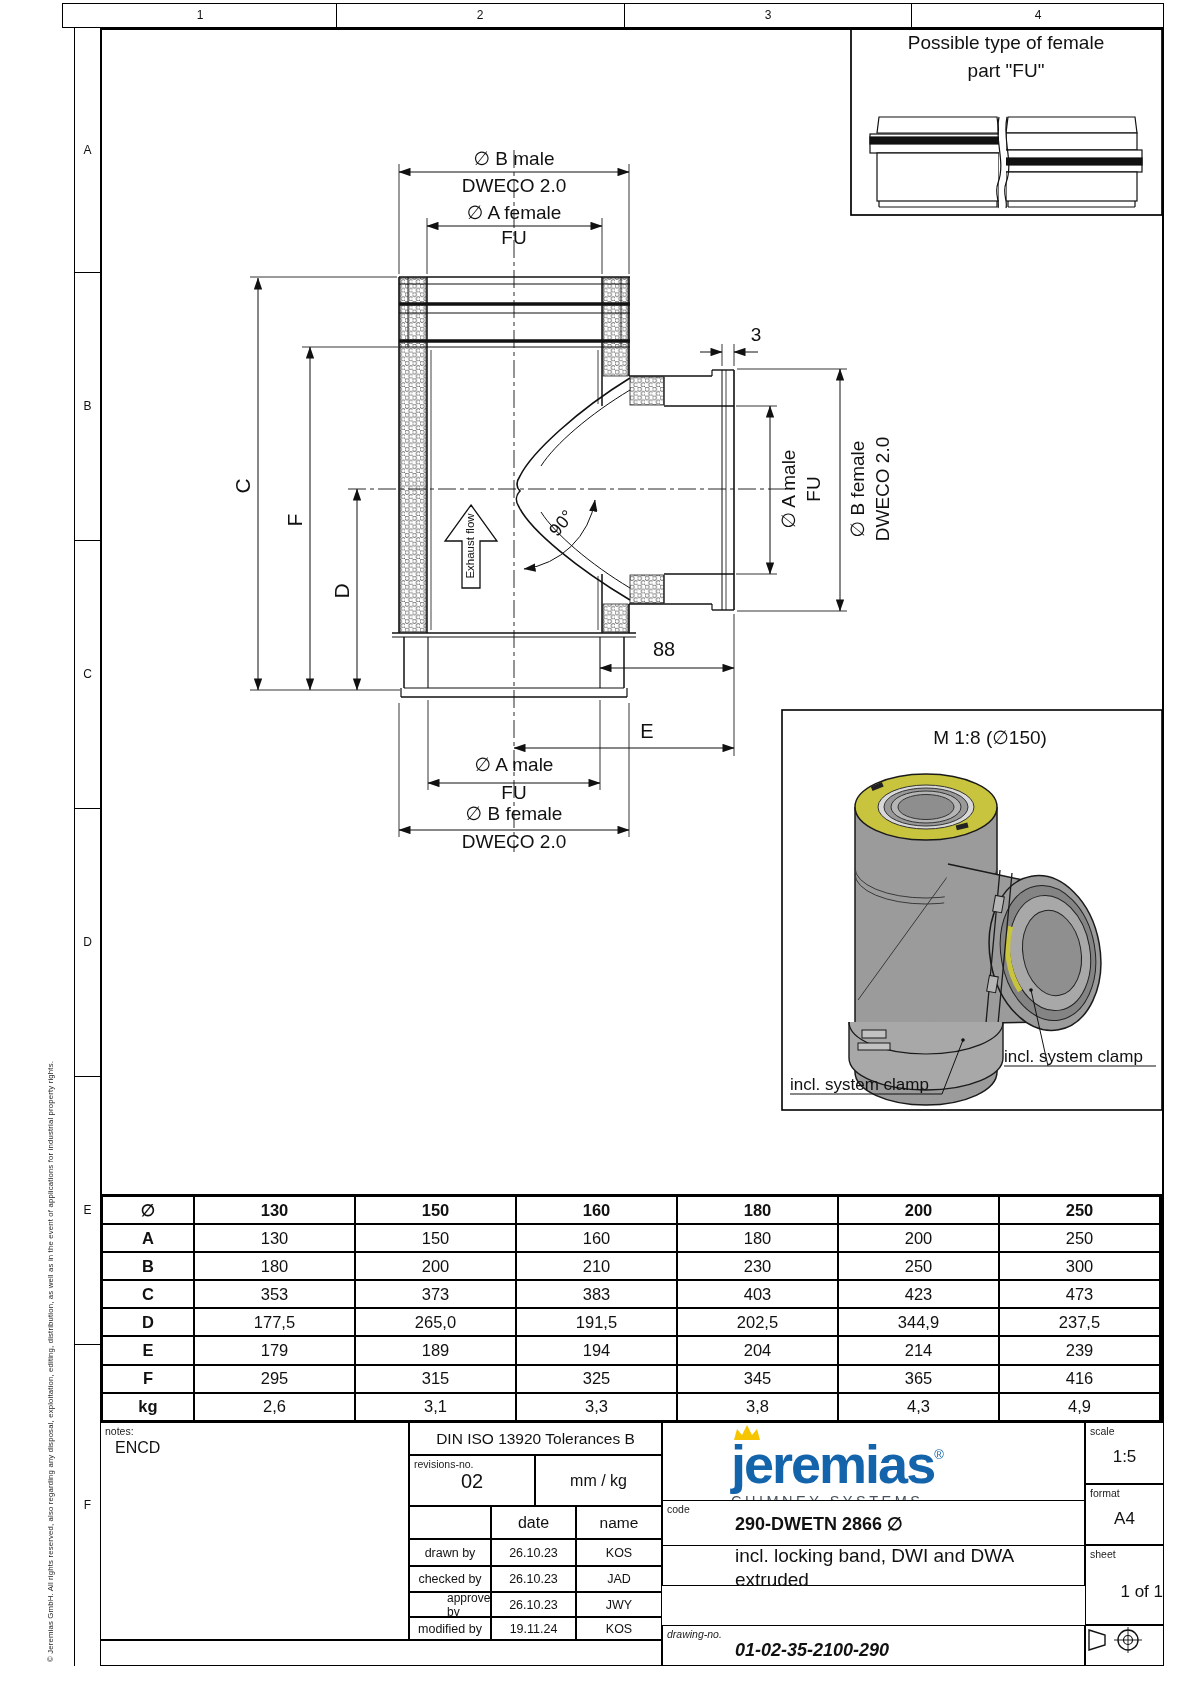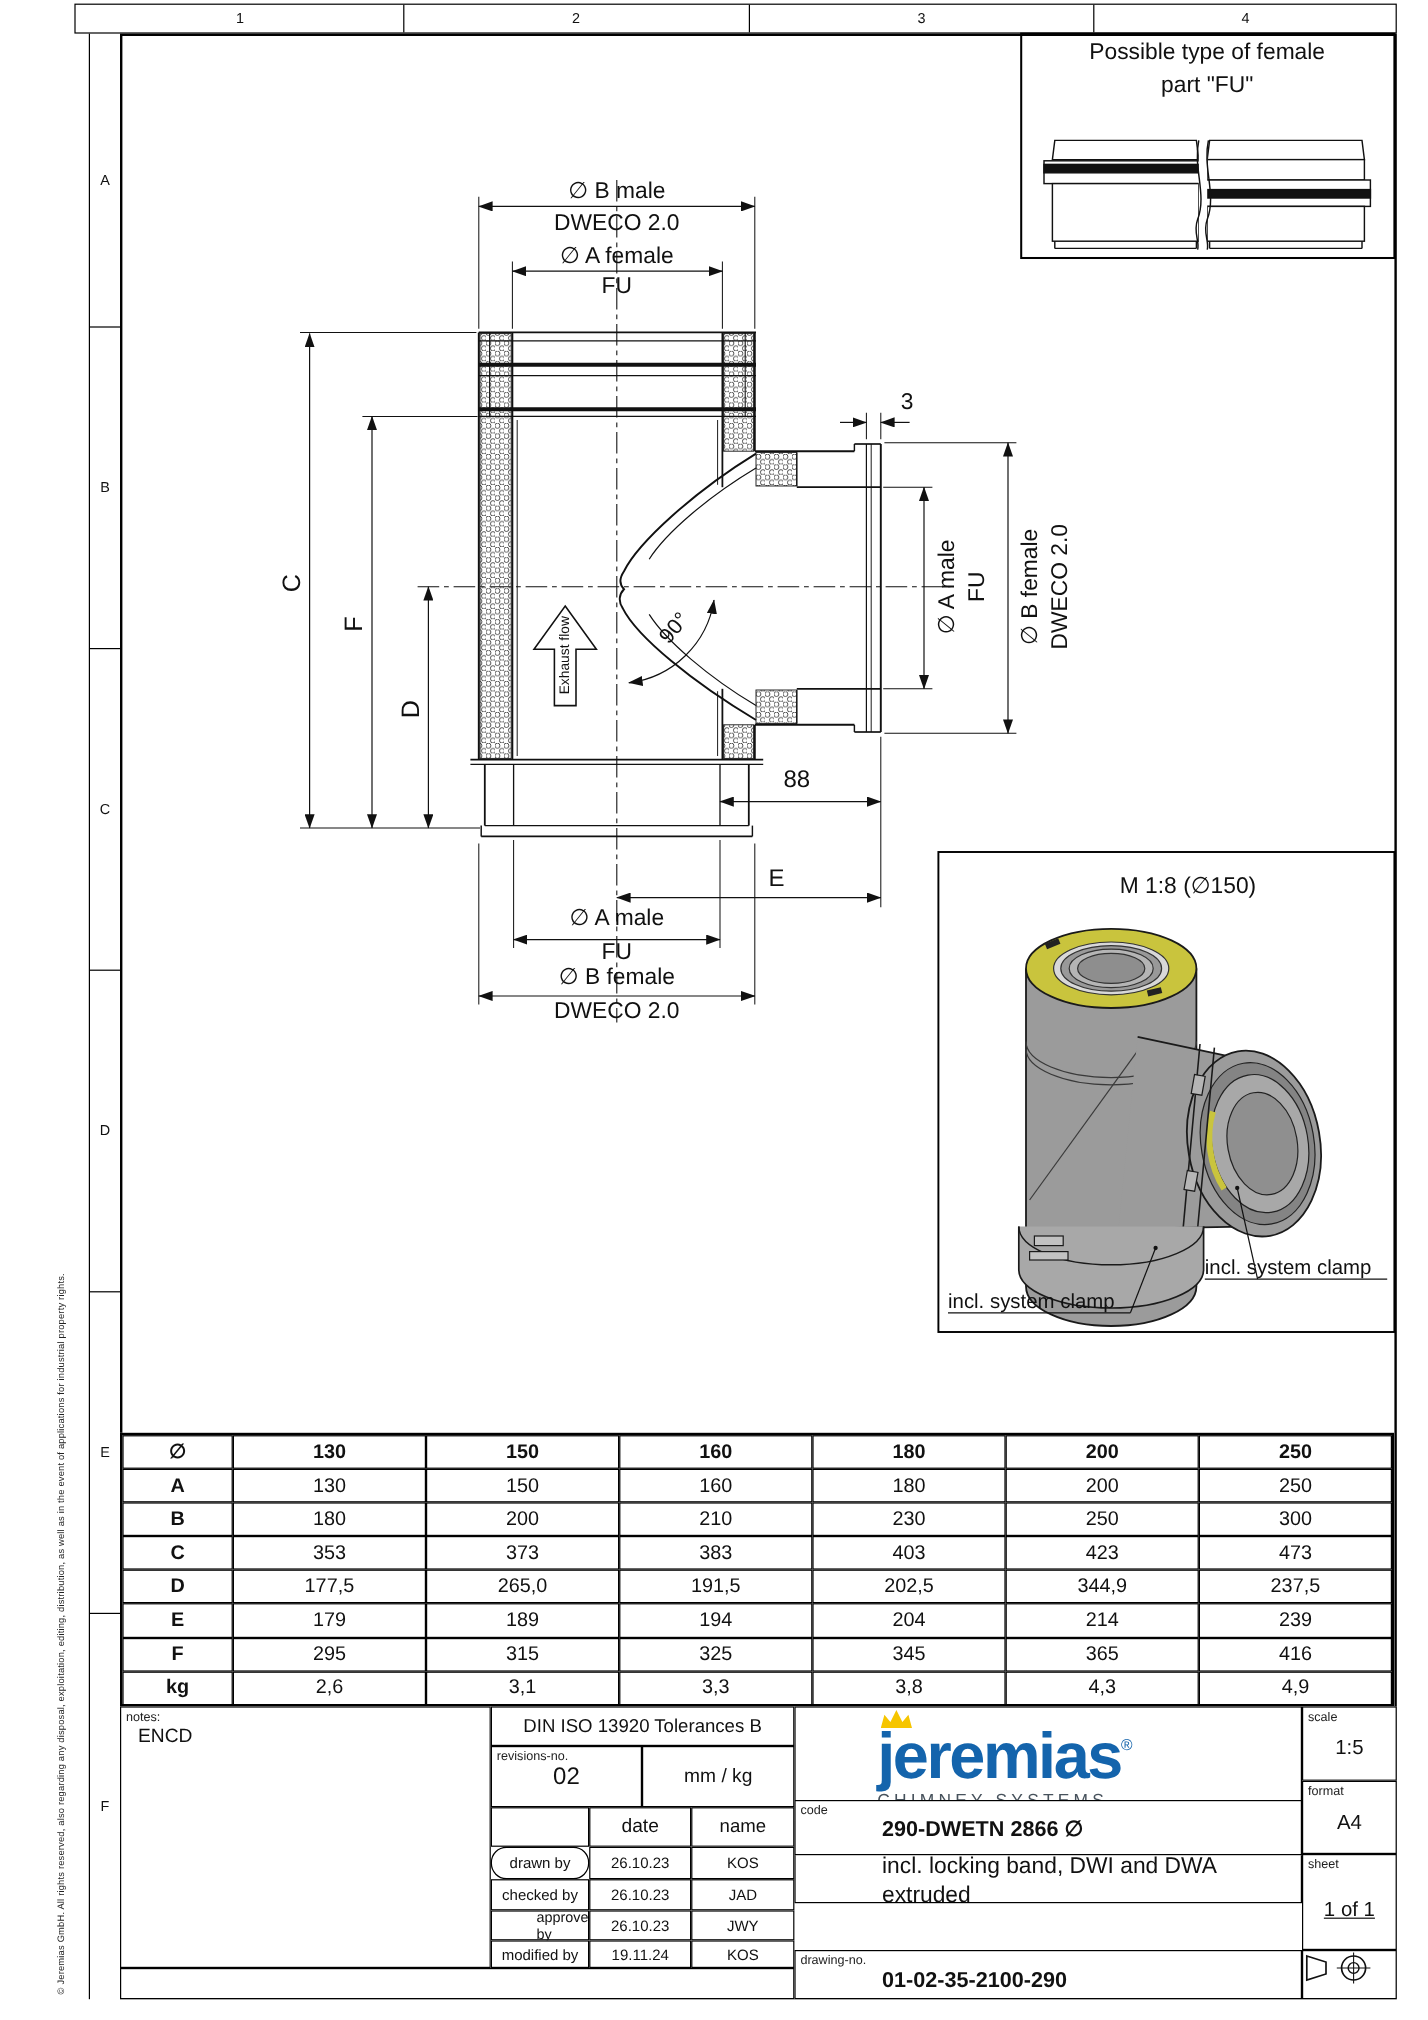--- a/index.html
+++ b/index.html
@@ -377,21 +377,21 @@
 <div class="abs tbcell" style="left:409px;top:1455px;width:126px;height:51px;">
   <span class="small-label">revisions-no.</span>
   <div style="position:absolute;left:0;top:14px;width:100%;text-align:center;font-size:20px;">02</div>
 </div>
 <div class="abs tbcell ctr" style="left:535px;top:1455px;width:127px;height:51px;font-size:16px;">mm / kg</div>
 
 <div class="abs tbcell" style="left:409px;top:1506px;width:82px;height:33px;"></div>
 <div class="abs tbcell ctr" style="left:491px;top:1506px;width:85px;height:33px;font-size:16px;">date</div>
 <div class="abs tbcell ctr" style="left:576px;top:1506px;width:86px;height:33px;font-size:15.5px;">name</div>
 
-<div class="abs tbcell ctr" style="left:409px;top:1539px;width:82px;height:27px;font-size:12.5px;border-radius:13px;">drawn by</div>
+<div class="abs tbcell ctr" style="left:409px;top:1539px;width:82px;height:27px;font-size:12.5px;">drawn by</div>
 <div class="abs tbcell ctr" style="left:491px;top:1539px;width:85px;height:27px;font-size:12.5px;">26.10.23</div>
 <div class="abs tbcell ctr" style="left:576px;top:1539px;width:86px;height:27px;font-size:12.5px;">KOS</div>
 
 <div class="abs tbcell ctr" style="left:409px;top:1566px;width:82px;height:26px;font-size:12.5px;">checked by</div>
 <div class="abs tbcell ctr" style="left:491px;top:1566px;width:85px;height:26px;font-size:12.5px;">26.10.23</div>
 <div class="abs tbcell ctr" style="left:576px;top:1566px;width:86px;height:26px;font-size:12.5px;">JAD</div>
 
 <div class="abs tbcell ctr" style="left:409px;top:1592px;width:82px;height:25px;font-size:12px;padding-left:44px;">approved by</div>
 <div class="abs tbcell ctr" style="left:491px;top:1592px;width:85px;height:25px;font-size:12.5px;">26.10.23</div>
 <div class="abs tbcell ctr" style="left:576px;top:1592px;width:86px;height:25px;font-size:12.5px;">JWY</div>
@@ -415,36 +415,36 @@
 <div class="abs tbcell" style="left:662px;top:1517px;width:423px;height:69px;">
   <span class="small-label">description</span>
   <div style="position:absolute;left:72px;top:3px;width:345px;font-size:19px;line-height:1.23;">90° Tee with condensate drain edge, incl. locking band, DWI and DWA extruded</div>
 </div>
 
 <div class="abs tbcell" style="left:662px;top:1500px;width:423px;height:46px;">
   <span class="small-label">code</span>
   <div class="bold" style="position:absolute;left:72px;top:12px;font-size:18px;">290-DWETN 2866 ∅</div>
 </div>
 
-<div class="abs tbcell" style="left:662px;top:1625px;width:423px;height:41px;">
+<div class="abs tbcell" style="left:662px;top:1625px;width:423px;height:41px;font-style:italic;">
   <span class="small-label">drawing-no.</span>
   <div class="bold" style="position:absolute;left:72px;top:14px;font-size:18px;">01-02-35-2100-290</div>
 </div>
 
 <div class="abs tbcell" style="left:1085px;top:1422px;width:79px;height:62px;">
   <span class="small-label">scale</span>
   <div style="position:absolute;left:0;top:24px;width:100%;text-align:center;font-size:17px;">1:5</div>
 </div>
 <div class="abs tbcell" style="left:1085px;top:1484px;width:79px;height:61px;">
   <span class="small-label">format</span>
   <div style="position:absolute;left:0;top:24px;width:100%;text-align:center;font-size:17px;">A4</div>
 </div>
 <div class="abs tbcell" style="left:1085px;top:1545px;width:79px;height:80px;">
   <span class="small-label">sheet</span>
-  <div style="position:absolute;left:0;top:36px;width:100%;text-align:center;font-size:17px;text-decoration:underline;">1 of 1</div>
+  <div style="position:absolute;left:0;top:36px;width:100%;text-align:right;font-size:17px;">1 of 1</div>
 </div>
 <div class="abs tbcell ctr" style="left:1085px;top:1625px;width:79px;height:41px;">
   <svg width="62" height="28">
     <polygon points="3,4 19,9 19,19 3,24" fill="#fff" stroke="#111" stroke-width="1.4"></polygon>
     <circle cx="42" cy="14" r="10" fill="none" stroke="#111" stroke-width="1.4"></circle>
     <circle cx="42" cy="14" r="4.5" fill="none" stroke="#111" stroke-width="1.2"></circle>
     <line x1="28" y1="14" x2="56" y2="14" stroke="#111" stroke-width="0.9"></line>
     <line x1="42" y1="1" x2="42" y2="27" stroke="#111" stroke-width="0.9"></line>
   </svg>
 </div>

